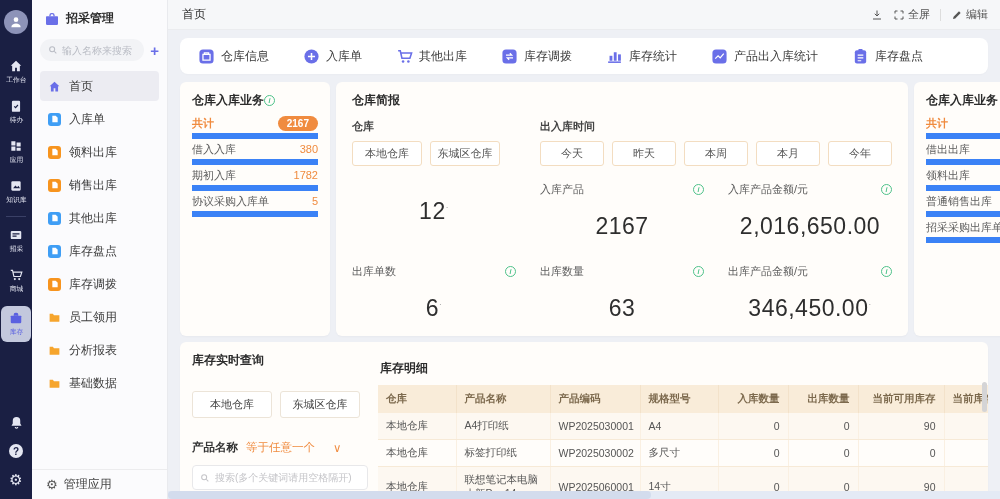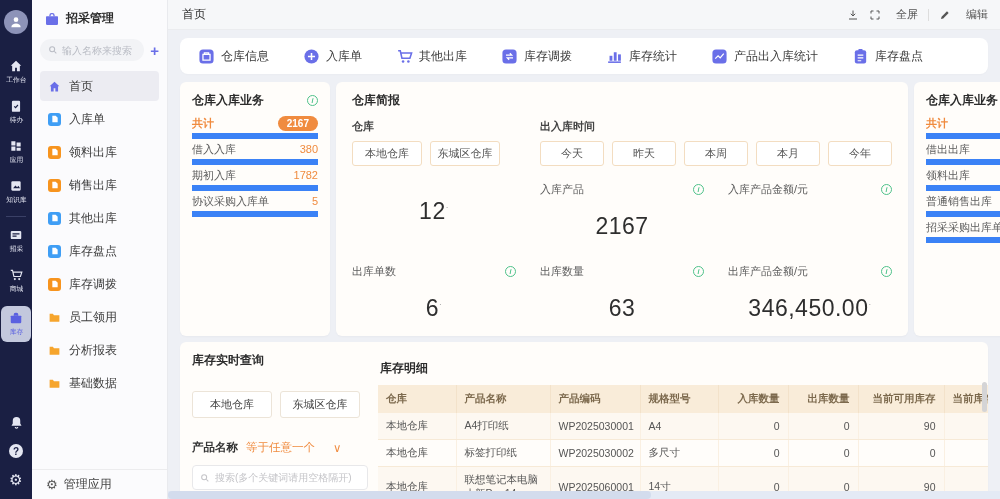--- a/index.html
+++ b/index.html
@@ -45,38 +45,38 @@
   .mi.blue { background:#3f9ef5; } .mi.orange { background:#f7941e; }
   .mi.none { background:transparent; }
   .sb-footer { position:absolute; bottom:0; left:0; right:0; height:30px; border-top:1px solid #ececee; display:flex; align-items:center; gap:6px; padding:0 14px; background:#fbfbfd; cursor:pointer; color:#444; }
   .sb-footer .gear-glyph { color:#555; font-size:13px; }
 
   
   .main { flex:1; display:flex; flex-direction:column; position:relative; overflow:hidden; }
   .topbar { height:30px; background:#f6f7f9; border-bottom:1px solid #ebecef; display:flex; align-items:center; padding:0 12px 0 14px; flex-shrink:0; }
   .crumb { font-size:12px; color:#333; }
   .top-actions { margin-left:auto; display:flex; align-items:center; gap:10px; color:#555; font-size:11px; }
-  .top-actions .act { display:flex; align-items:center; gap:15px; cursor:pointer; }
+  .top-actions .act { display:flex; align-items:center; gap:3px; cursor:pointer; }
   .top-actions svg { width:12px; height:12px; }
   .v-div { width:1px; height:12px; background:#ddd; }
 
   .tabsbar { margin:8px 12px 0; background:#fff; border-radius:8px; height:36px; display:flex; align-items:center; gap:34px; padding:0 18px; flex-shrink:0; box-shadow:0 1px 2px rgba(0,0,0,.02); }
   .tab { display:flex; align-items:center; gap:6px; cursor:pointer; color:#3a3a3a; font-size:12px; white-space:nowrap; }
   .tab .ti { width:17px; height:17px; }
   .tab .ti svg { width:17px; height:17px; display:block; }
 
   .content { flex:1; padding:8px 12px 0; display:flex; flex-direction:column; gap:6px; overflow:hidden; }
   .card { background:#fffdfa; border-radius:6px; box-shadow:0 1px 2px rgba(0,0,0,.03); }
   .row-cards { display:flex; gap:6px; height:254px; flex-shrink:0; }
   .card-title { font-weight:bold; font-size:12px; color:#2c2c2c; }
   .gi { width:11px; height:11px; border:1px solid #4ec28a; border-radius:50%; color:#4ec28a; font-size:7px; display:inline-flex; align-items:center; justify-content:center; font-style:italic; font-weight:bold; flex-shrink:0; }
 
   .biz-card { width:150px; flex-shrink:0; padding:10px 12px; }
   .biz-card.right { width:166px; }
-  .biz-head { display:flex; align-items:center; justify-content:space-between; margin-bottom:4px; }
+  .biz-head { display:flex; align-items:center; justify-content:flex-start; margin-bottom:4px; }
   .biz-row { display:flex; align-items:center; justify-content:space-between; height:26px; border-bottom:6px solid #3b82f6; }
   .biz-row .lbl { color:#5c5c5c; font-size:11px; }
   .biz-row .lbl.total { color:#f08b3f; font-weight:bold; }
   .biz-row .val { color:#f08b3f; font-size:11px; }
   .badge { background:#f08b3f; color:#fff; border-radius:9px; font-size:10px; padding:2px 9px; font-weight:bold; }
 
   .brief-card { flex:1; padding:10px 16px; display:flex; flex-direction:column; }
   .filters { display:flex; gap:40px; margin-top:10px; }
   .fgroup .flabel { font-weight:bold; font-size:11px; color:#444; margin-bottom:7px; }
   .fbtns { display:flex; gap:8px; }
@@ -465,20 +465,21 @@
                   <span class="slabel">入库产品</span>
                   <span class="gi">i</span>
                 </div>
               <div class="sval"><span>2167</span><sup></sup></div>
             </div>
             <div class="stat">
               <div class="shead">
                   <span class="slabel">入库产品金额/元</span>
                   <span class="gi">i</span>
                 </div>
+              <div class="sval"><span>2,016,650.00</span><sup></sup></div>
             </div>
             <div class="stat">
               <div class="shead">
                   <span class="slabel">出库单数</span>
                   <span class="gi">i</span>
                 </div>
               <div class="sval"><span>6</span><sup>·</sup></div>
             </div>
             <div class="stat">
               <div class="shead">

